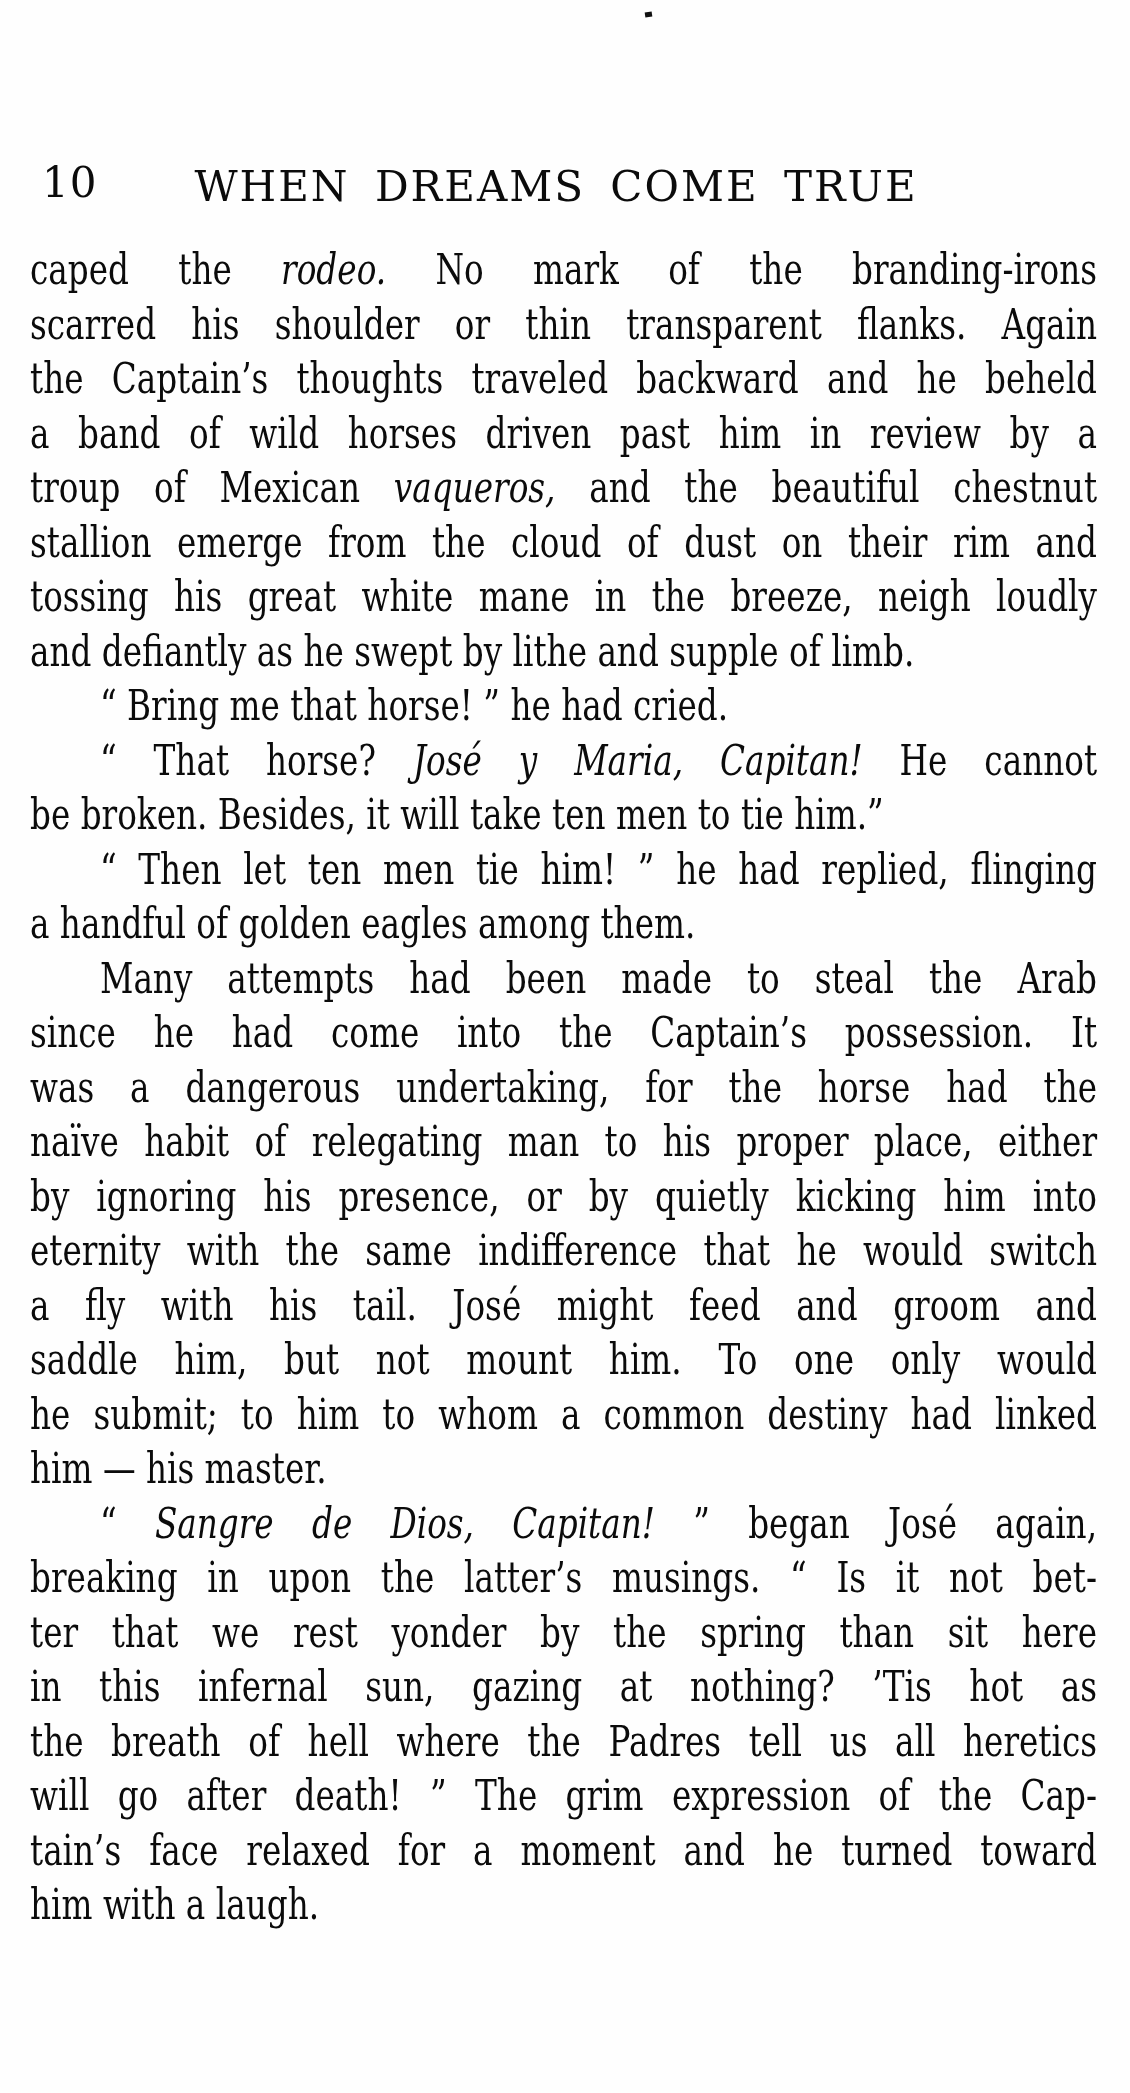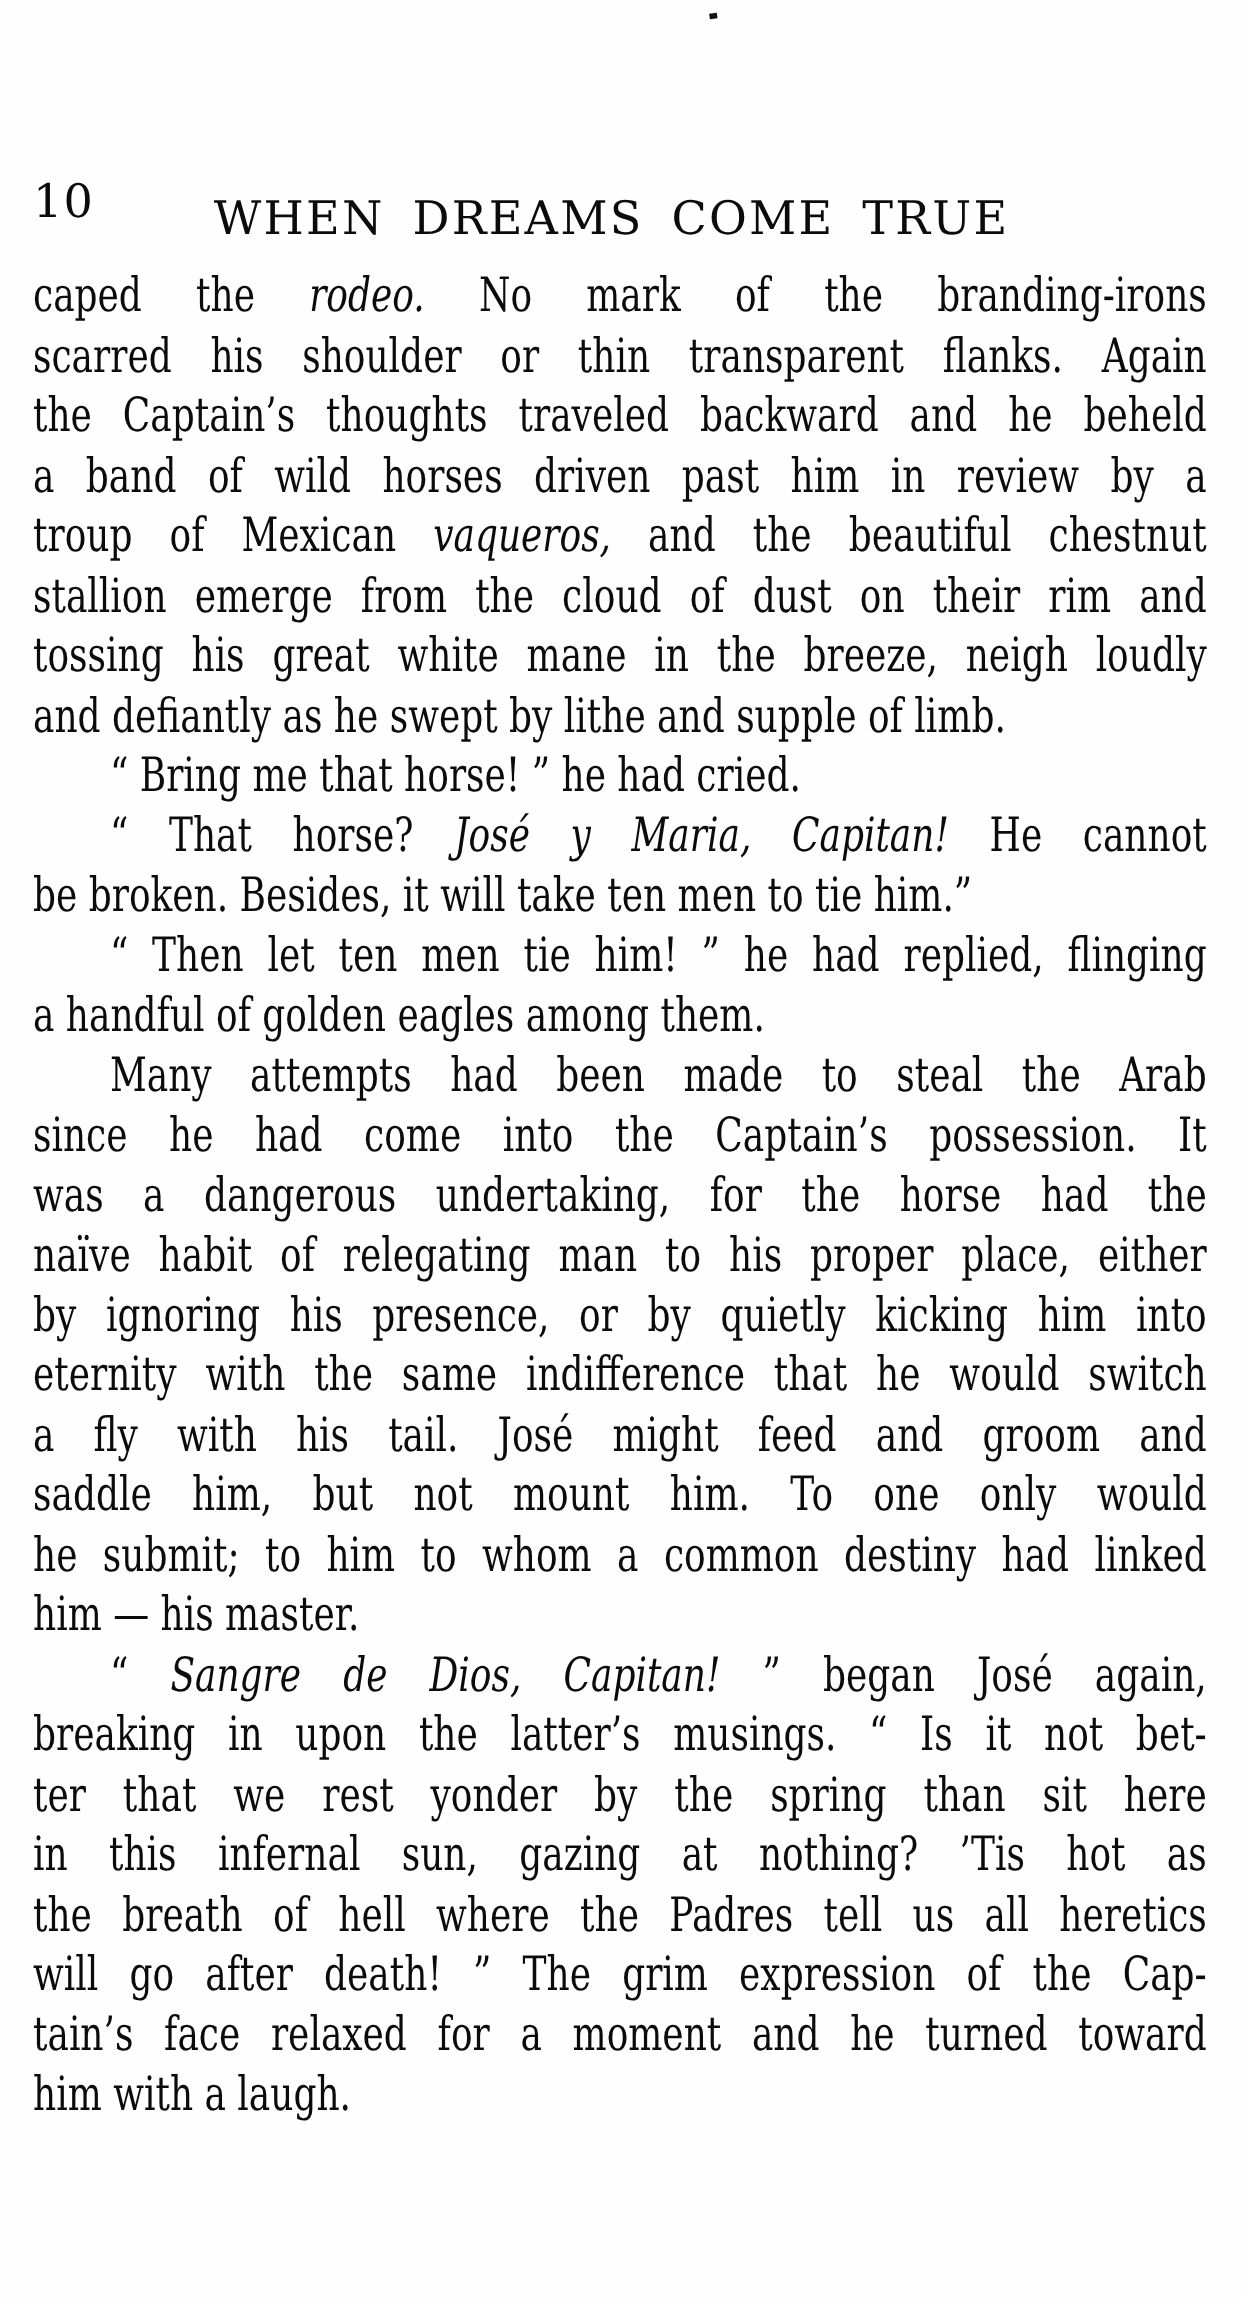--- a/index.html
+++ b/index.html
@@ -29,28 +29,28 @@
     position: absolute;
     left: 30px;
     top: 158px;
     width: 1052px;
     height: 52px;
     text-align: center;
     white-space: nowrap;
   }
   .page-number {
     position: absolute;
-    left: 0;
+    left: 12px;
     top: 0;
     font-size: 42px;
     letter-spacing: 1px;
   }
   .running-title {
     display: inline-block;
-    margin: 16px;
+    margin: 4px;
     font-size: 42px;
     font-weight: normal;
     letter-spacing: 2px;
     word-spacing: 10px;
   }
   .page-body {
     position: absolute;
     left: 30px;
     top: 242px;
     width: 1404px;

